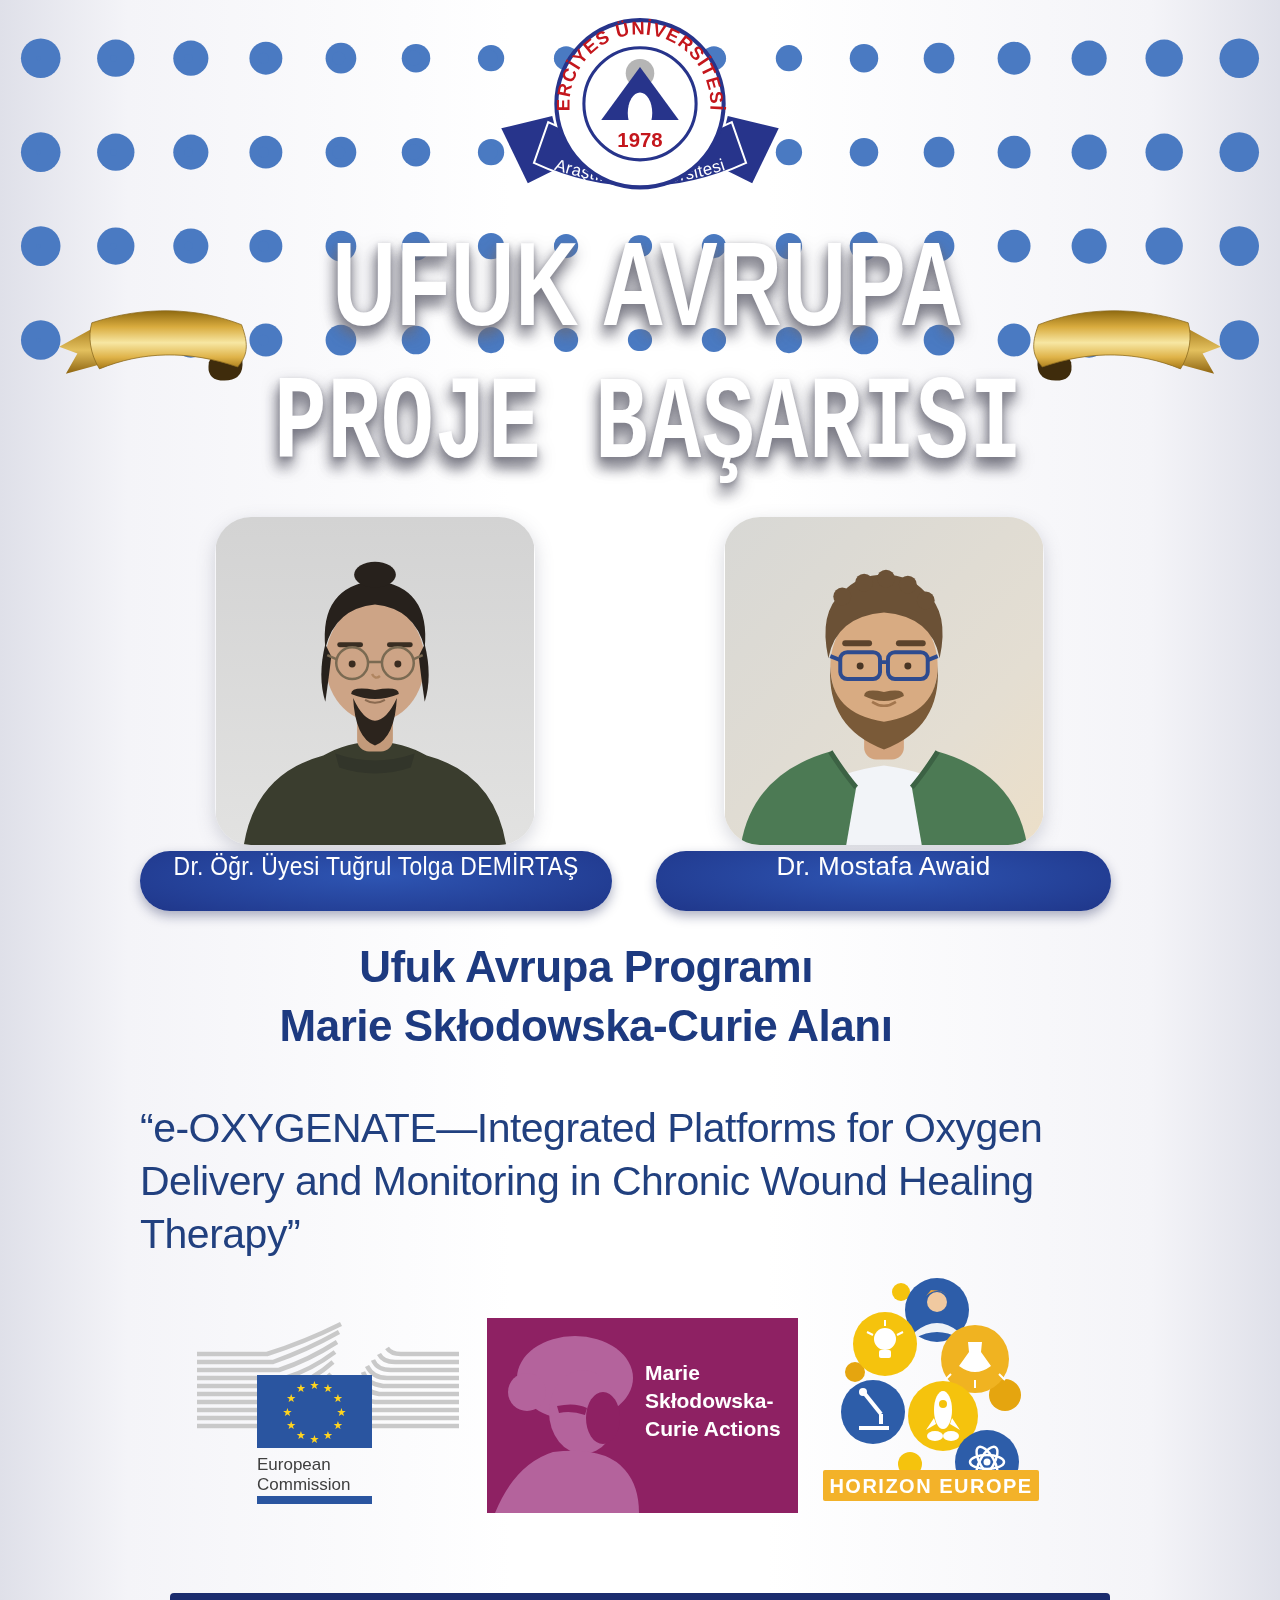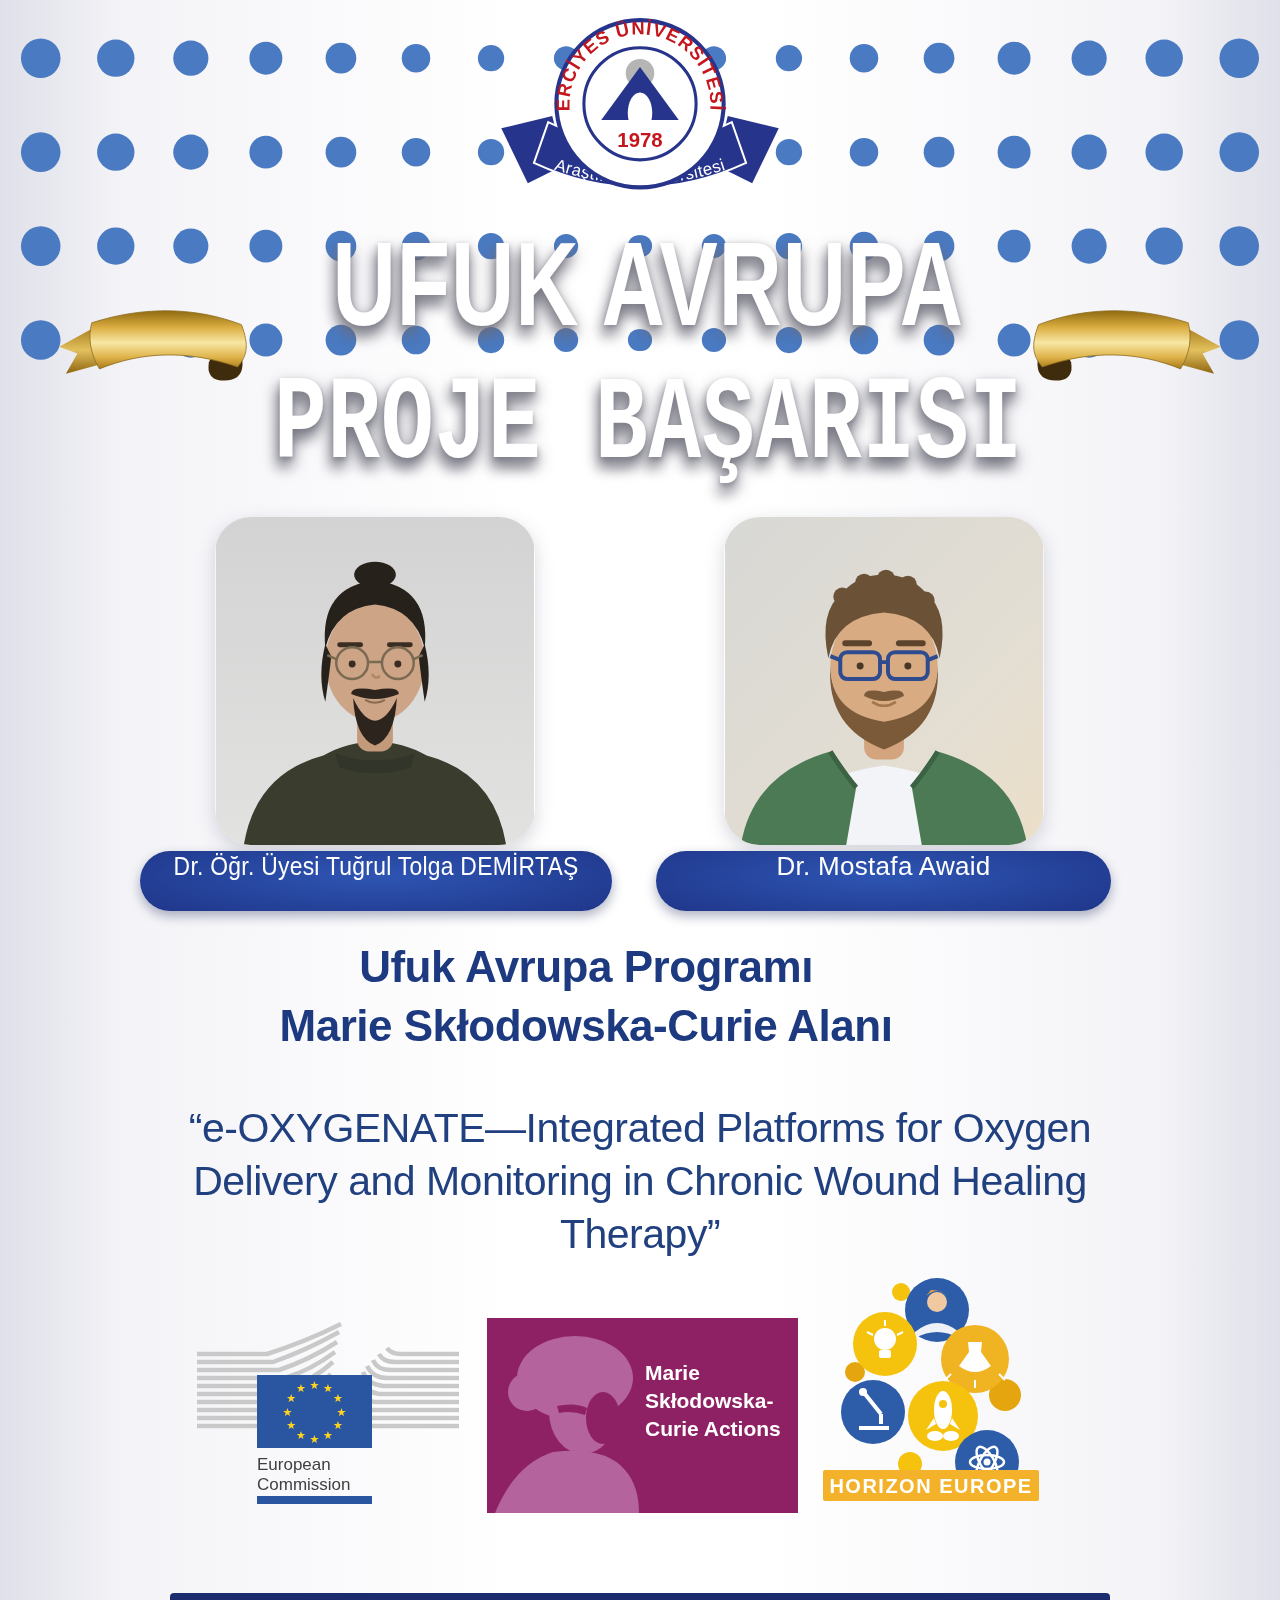--- a/index.html
+++ b/index.html
@@ -48,21 +48,21 @@
   .badge.right { left:656px; width:455px; }
   .badge .label { color:#ffffff; font-size:26px; white-space:nowrap; letter-spacing:.3px; }
   .badge.left .label { display:inline-block; transform:scaleX(.88); }
 
   .program-line {
     left:0; width:1172px; text-align:center; color:#1d3a80;
     font-weight:bold; font-size:44px; letter-spacing:-0.5px; white-space:nowrap;
   }
   .p1 { top:942px; } .p2 { top:1001px; } .p3 { top:1048px; }
   .quote {
-    left:140px; top:1102px; width:1000px; text-align:center; color:#21407f;
+    left:140px; top:1102px; width:1000px; color:#21407f;
     font-size:41px; font-weight:400; line-height:1.29; letter-spacing:-0.5px;
   }
 
   .ec-logo { left:195px; top:1318px; width:266px; height:186px; }
   .msca-logo { left:487px; top:1318px; width:311px; height:195px; }
   .horizon-logo { left:815px; top:1262px; width:235px; height:250px; }
 
   .bottom-bar {
     left:170px; bottom:0; width:940px; height:7px;
     background:#1b2c6e; border-radius:4px 4px 0 0;

